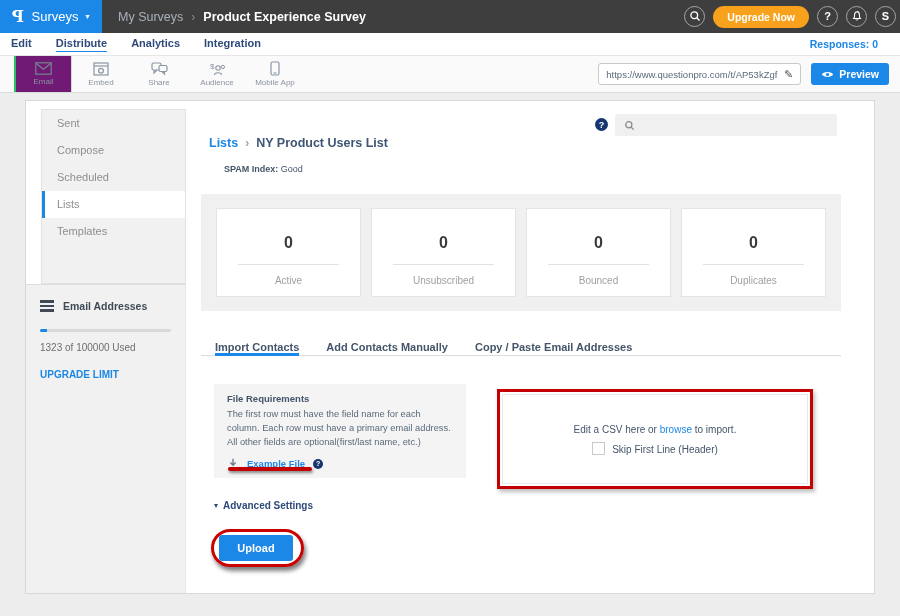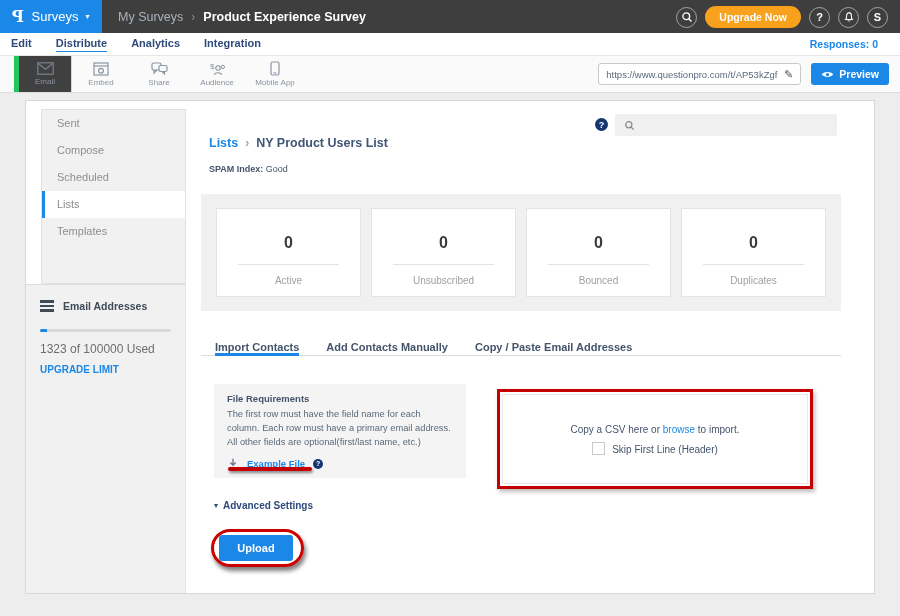--- a/index.html
+++ b/index.html
@@ -13,34 +13,34 @@
   
   .topbar { position:absolute; left:0; top:0; width:900px; height:33px; background:#3e3e3e; display:flex; align-items:center; }
   .brand { width:102px; height:33px; background:#1b87e6; color:#fff; display:flex; align-items:center; justify-content:center; gap:7px; cursor:pointer; }
   .brand .logo { font-weight:bold; font-size:16px; font-family:"DejaVu Serif", serif; transform:scaleX(-1); display:inline-block; }
   .brand .bname { font-size:13px; }
   .brand .caret { font-size:8px; }
   .tb-crumb { margin-left:16px; display:flex; align-items:center; gap:8px; }
   .tb-crumb .sec { color:#a9b2ba; font-size:12.5px; cursor:pointer; }
   .tb-crumb .sep { color:#8a8a8a; font-size:12px; }
   .tb-crumb .ttl { color:#ffffff; font-size:12.5px; font-weight:700; }
-  .tb-right { margin-left:auto; display:flex; align-items:flex-end; gap:8px; padding-right:12px; }
+  .tb-right { margin-left:auto; display:flex; align-items:flex-start; gap:8px; padding-right:4px; }
   .tb-circle { width:21px; height:21px; border:1.5px solid #a5a5a5; border-radius:50%; display:flex; align-items:center; justify-content:center; color:#fff; font-size:11px; font-weight:700; cursor:pointer; }
   .upgrade-btn { height:22px; padding:0 14px; background:#f7a11c; border:none; border-radius:11px; color:#fff; font-size:10.5px; font-weight:700; font-family:inherit; cursor:pointer; }
 
   
   .subnav { position:absolute; left:0; top:33px; width:900px; height:22px; background:#fff; display:flex; align-items:center; gap:24px; padding-left:11px; }
   .subnav .nav-item { font-size:11px; font-weight:700; color:#2e4a7a; cursor:pointer; padding-bottom:2px; }
   .subnav .nav-item.active { border-bottom:1px solid #1b87e6; }
   .subnav .responses { margin-left:auto; padding-right:22px; color:#1b87e6; font-size:10.5px; font-weight:700; }
 
   
   .toolbar { position:absolute; left:0; top:55px; width:900px; height:38px; background:#fafafa; border-top:1px solid #e6e6e6; border-bottom:1px solid #dcdcdc; display:flex; align-items:stretch; padding-left:14px; }
   .channel { width:58px; display:flex; flex-direction:column; align-items:center; justify-content:center; gap:2px; cursor:pointer; }
-  .channel.selected { background:#404040; border-left:5px solid #22c55e; border-right:1px solid #d8d8d8; }
+  .channel.selected { background:#701a75; border-left:2px solid #22c55e; border-right:1px solid #d8d8d8; }
   .channel .ch-label { font-size:8px; color:#8a94a0; }
   .channel svg { display:block; }
   .url-group { margin-left:auto; display:flex; align-items:center; gap:10px; padding-right:11px; }
   .urlbox { width:203px; height:22px; background:#fff; border:1px solid #c9c9c9; border-radius:3px; display:flex; align-items:center; padding:0 7px; gap:6px; cursor:text; }
   .urlbox .url-text { font-size:9.5px; color:#5a6a7a; white-space:nowrap; overflow:hidden; flex:1; }
   .urlbox .pencil { font-size:11px; color:#555; cursor:pointer; }
   .preview-btn { height:22px; padding:0 10px; background:#1b87e6; border:none; border-radius:3px; color:#fff; font-size:10.5px; font-weight:700; font-family:inherit; display:flex; align-items:center; gap:5px; cursor:pointer; }
 
   
   .panel { position:absolute; left:25px; top:100px; width:850px; height:494px; background:#fff; border:1px solid #d8d8d8; }
@@ -50,34 +50,34 @@
   .menu { position:absolute; left:15px; top:8px; width:145px; height:175px; background:#f1f1f1; border:1px solid #e2e2e2; }
   .menu-item { height:27px; line-height:27px; padding-left:12px; font-size:11px; color:#8e8e8e; border-left:3px solid transparent; cursor:pointer; }
   .menu-item.active { background:#fff; border-left:3px solid #1b87e6; }
   .email-sec { position:absolute; left:0; top:183px; width:160px; bottom:0; background:#f1f1f1; border-top:1px solid #ddd; border-right:1px solid #e7e7e7; }
   .es-head { display:flex; align-items:center; gap:9px; margin:15px 0 0 14px; }
   .bars { display:flex; flex-direction:column; gap:2px; }
   .bars i { display:block; width:14px; height:2.5px; background:#3f4a56; }
   .es-title { font-size:10.5px; font-weight:700; color:#3f4a56; }
   .progress { margin:17px 14px 0 14px; height:3px; background:#d9d9d9; border-radius:2px; overflow:hidden; }
   .progress .fill { width:5%; height:100%; background:#1b87e6; }
-  .usage { margin:10px 14px 0 14px; font-size:12px; color:#6e6e6e; }
+  .usage { margin:10px 14px 8px 14px; font-size:10px; color:#6e6e6e; }
   .upgrade-limit { display:inline-block; margin:8px 14px 0 14px; font-size:10px; font-weight:600; color:#1b87e6; cursor:pointer; }
 
   
   .main { position:absolute; left:160px; top:0; right:0; bottom:0; background:#fff; }
   .help-q { position:absolute; left:409px; top:17px; width:13px; height:13px; border-radius:50%; background:#15366e; color:#fff; font-size:9px; font-weight:700; display:flex; align-items:center; justify-content:center; cursor:pointer; }
   .searchbox { position:absolute; left:429px; top:13px; width:222px; height:22px; background:#f0f0f0; border-radius:2px; display:flex; align-items:center; gap:7px; padding:0 9px; }
   .searchbox input { flex:1; border:none; background:transparent; outline:none; font-size:10.5px; color:#666; font-family:inherit; }
   .searchbox input::placeholder { color:#9d9d9d; }
   .crumb2 { position:absolute; left:23px; top:35px; font-size:12.5px; display:flex; gap:7px; align-items:center; }
   .crumb2 .c-parent { color:#1b87e6; font-weight:600; cursor:pointer; }
   .crumb2 .c-sep { color:#9aa5b1; font-weight:700; font-size:12px; }
   .crumb2 .c-cur { color:#3f5674; font-weight:600; }
-  .spam { position:absolute; left:23px; top:63px; font-size:9px; color:#44546a; }
+  .spam { position:absolute; left:38px; top:63px; font-size:9px; color:#44546a; }
   .spam .sl { font-weight:700; }
 
   .stats { position:absolute; left:15px; top:93px; width:640px; height:117px; background:#f0f0f0; display:flex; gap:10px; padding:14px 15px; }
   .card { flex:1; background:#fff; border:1px solid #e4e4e4; text-align:center; }
   .card .num { margin-top:25px; font-size:16px; font-weight:700; color:#3b3b3b; }
   .card .rule { width:70%; margin:12px auto 10px auto; border:none; border-top:1px solid #e2e2e2; }
   .card .lbl { font-size:10px; color:#a0a0a0; }
 
   .tabs { position:absolute; left:15px; top:240px; width:640px; border-bottom:1px solid #dcdcdc; display:flex; gap:27px; padding-left:14px; }
   .tab { font-size:11px; font-weight:600; color:#44546a; padding-bottom:0; cursor:pointer; border-bottom:3px solid transparent; margin-bottom:-1px; }
@@ -297,21 +297,21 @@
           <span class="mini-q">
               <span>?</span>
             </span>
         </div>
       </div>
       <div class="red-underline"></div>
 
       <div class="drop-annot">
         <div class="dropzone">
           <div class="dz-line">
-            <span>Copy a CSV here or</span>
+            <span>Edit a CSV here or</span>
             <span class="browse">browse</span>
             <span>to import.</span>
           </div>
           <div class="dz-check">
             <span class="checkbox"></span>
             <span class="cb-label">Skip First Line (Header)</span>
           </div>
         </div>
       </div>
 

